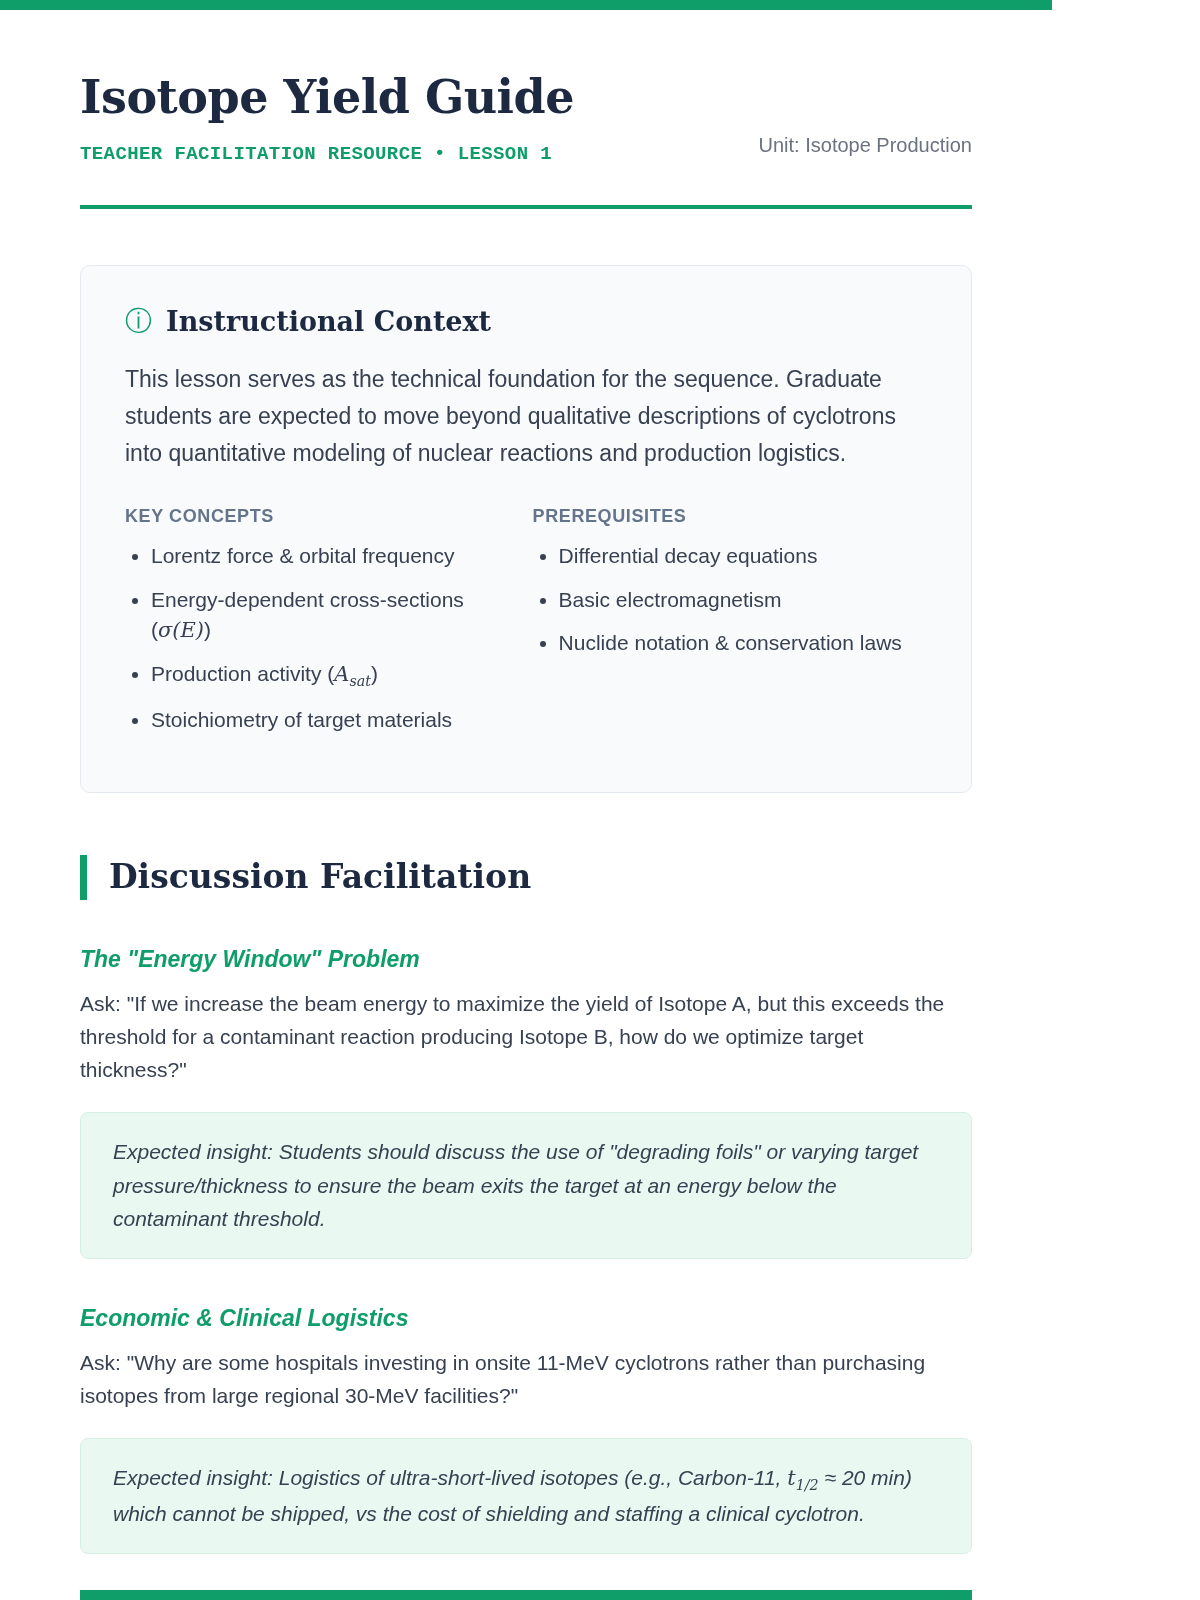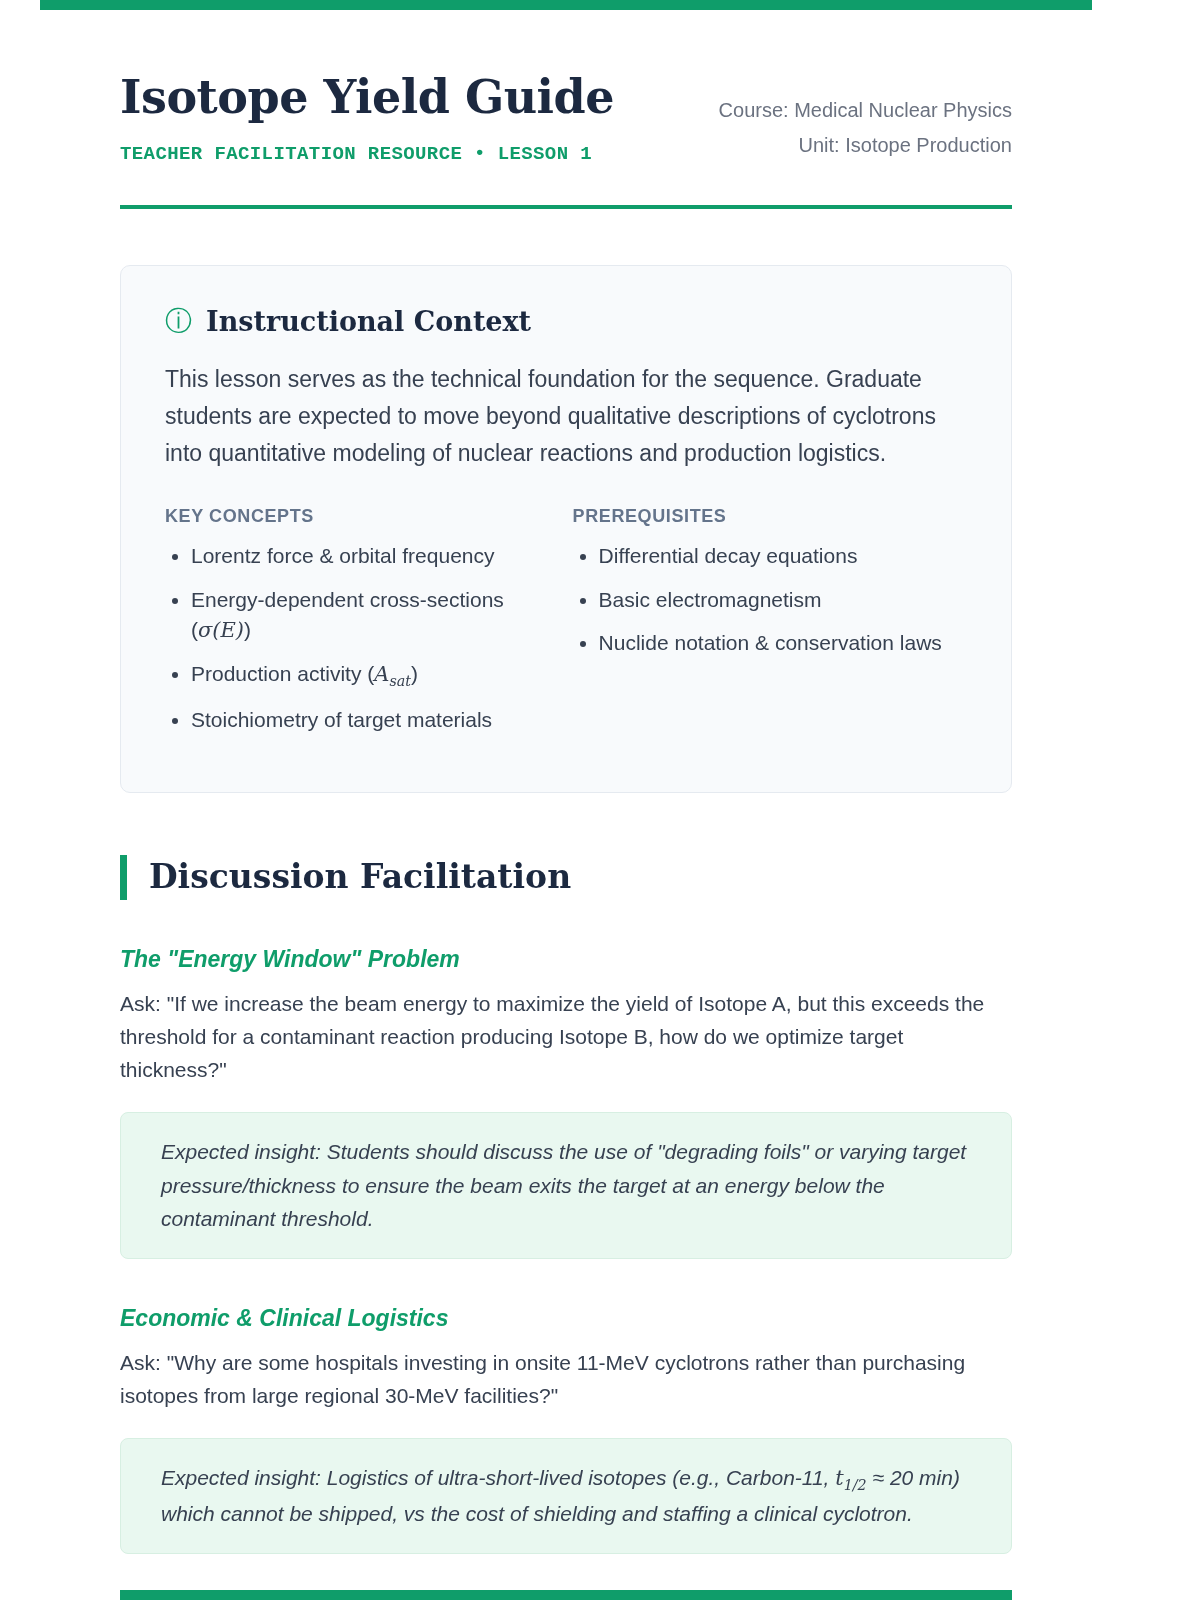--- a/index.html
+++ b/index.html
@@ -14,21 +14,21 @@
     --callout-border: #d7efe2;
   }
   * { box-sizing: border-box; }
   html, body { margin: 0; padding: 0; }
   body {
     width: 1200px; height: 1600px; overflow: hidden;
     background: #ffffff;
     font-family: "Liberation Sans", sans-serif;
     color: var(--text);
   }
-  .page { position: relative; width: 1052px; height: 1600px; margin-left: 40px; }
+  .page { position: relative; width: 1052px; height: 1600px; }
   .topbar { height: 10px; background: var(--accent); }
   .content { padding: 0 80px; }
 
   .header { display: flex; justify-content: space-between; align-items: flex-end; padding-top: 62px; }
   .page-title {
     font-family: "DejaVu Serif", "Liberation Serif", serif;
     font-size: 46px; font-weight: 700; color: var(--navy);
     margin: 0; letter-spacing: -0.5px; line-height: 1.1;
   }
   .subtitle { margin-top: 20px; color: var(--accent); font-weight: 700; font-size: 19px; letter-spacing: 0.4px; font-family: Liberation Mono, monospace; }
@@ -60,41 +60,40 @@
     margin: 62px 0 0;
     font-family: "DejaVu Serif", "Liberation Serif", serif;
     font-size: 33px; color: var(--navy); font-weight: 700;
     border-left: 7px solid var(--accent); padding-left: 22px; line-height: 1.35;
   }
   .topic-title { margin: 46px 0 0; font-size: 23px; font-style: italic; font-weight: 700; color: var(--accent); }
   .ask { margin: 14px 0 0; font-size: 21px; line-height: 1.58; color: var(--text); }
   .callout {
     margin-top: 26px; background: var(--callout-bg);
     border: 1px solid var(--callout-border); border-radius: 8px;
-    padding: 22px 40px;
+    padding: 22px 32px;
   }
   .callout-text { margin: 0; font-size: 21px; line-height: 1.6; font-style: italic; color: var(--text); }
 
   .bottombar { position: absolute; left: 80px; right: 80px; bottom: 0; height: 10px; background: var(--accent); }
 </style>
 </head>
 <body>
 
 <div class="page">
   <div class="topbar"></div>
 
   <div class="content">
 
     <header class="header">
       <div class="header-left">
         <h1 class="page-title">Isotope Yield Guide</h1>
         <div class="subtitle">TEACHER FACILITATION RESOURCE • LESSON 1</div>
       </div>
       <div class="header-meta">
-        <div>Course: Medical Nuclear Physics</div>
         <div>Unit: Isotope Production</div>
       </div>
     </header>
 
     <div class="divider"></div>
 
     <section class="context-card">
       <div class="card-title-row">
         <span class="info-icon">ⓘ</span>
         <h2 class="card-title">Instructional Context</h2>

